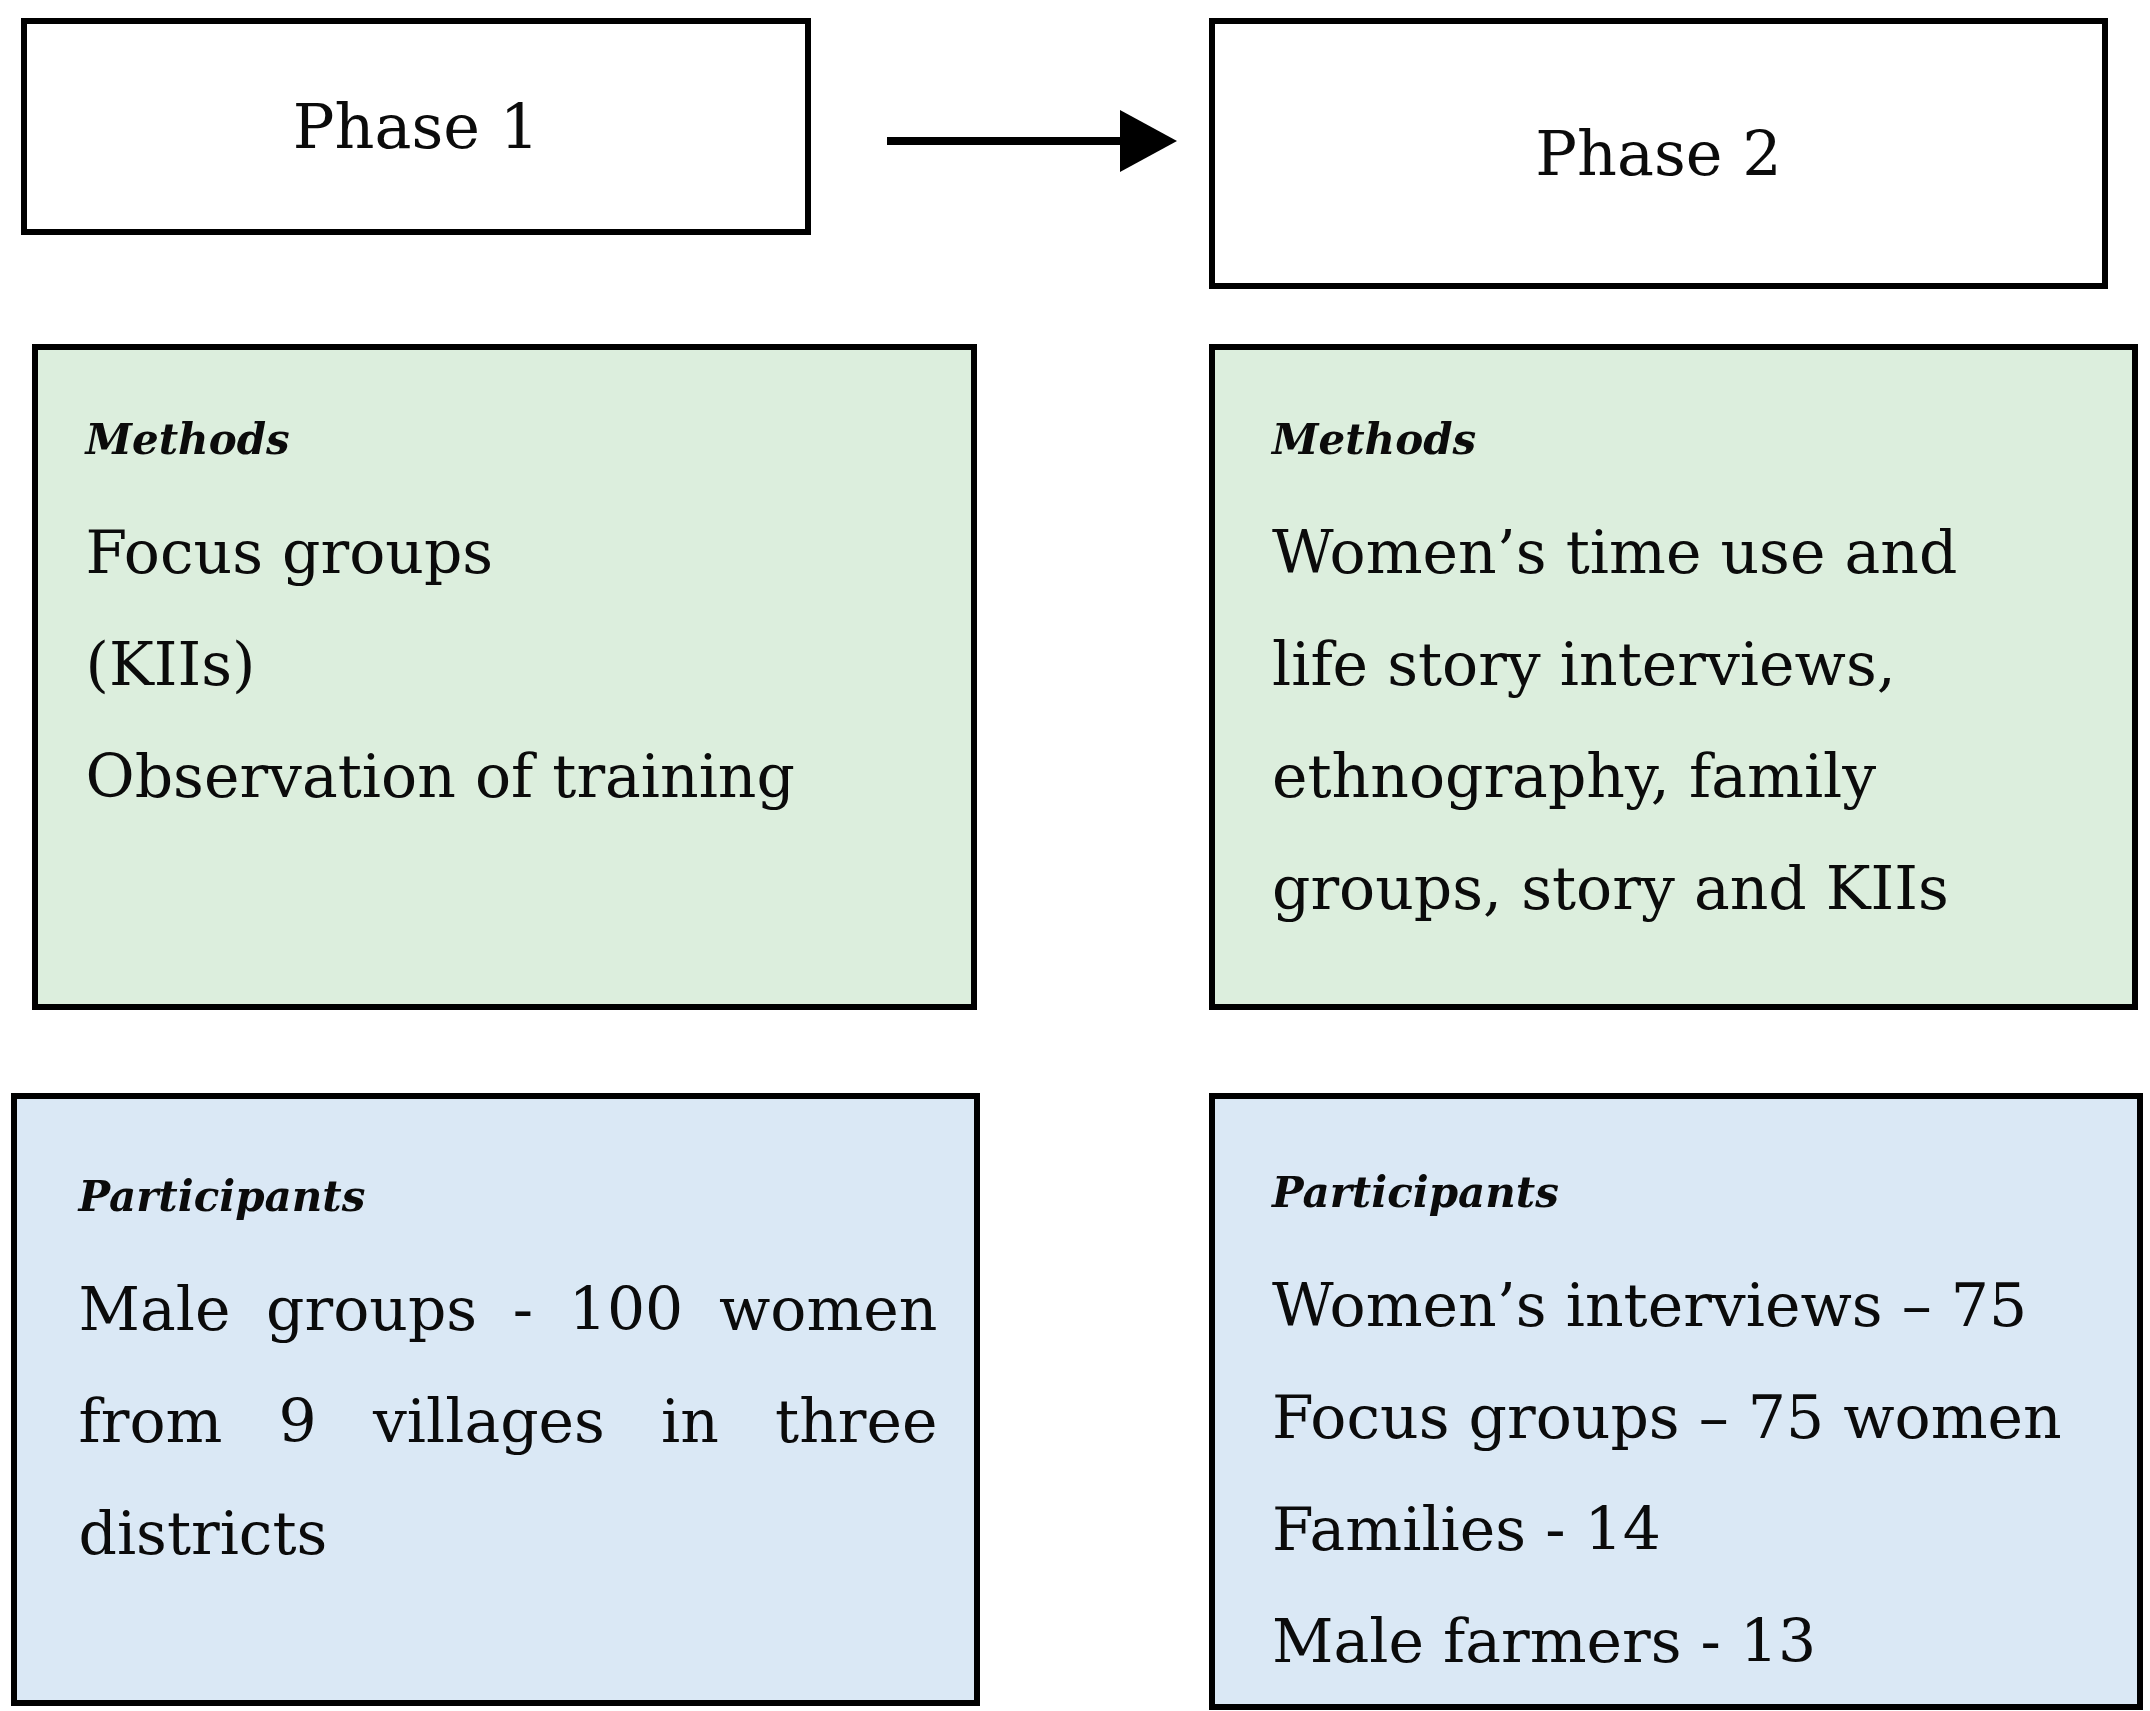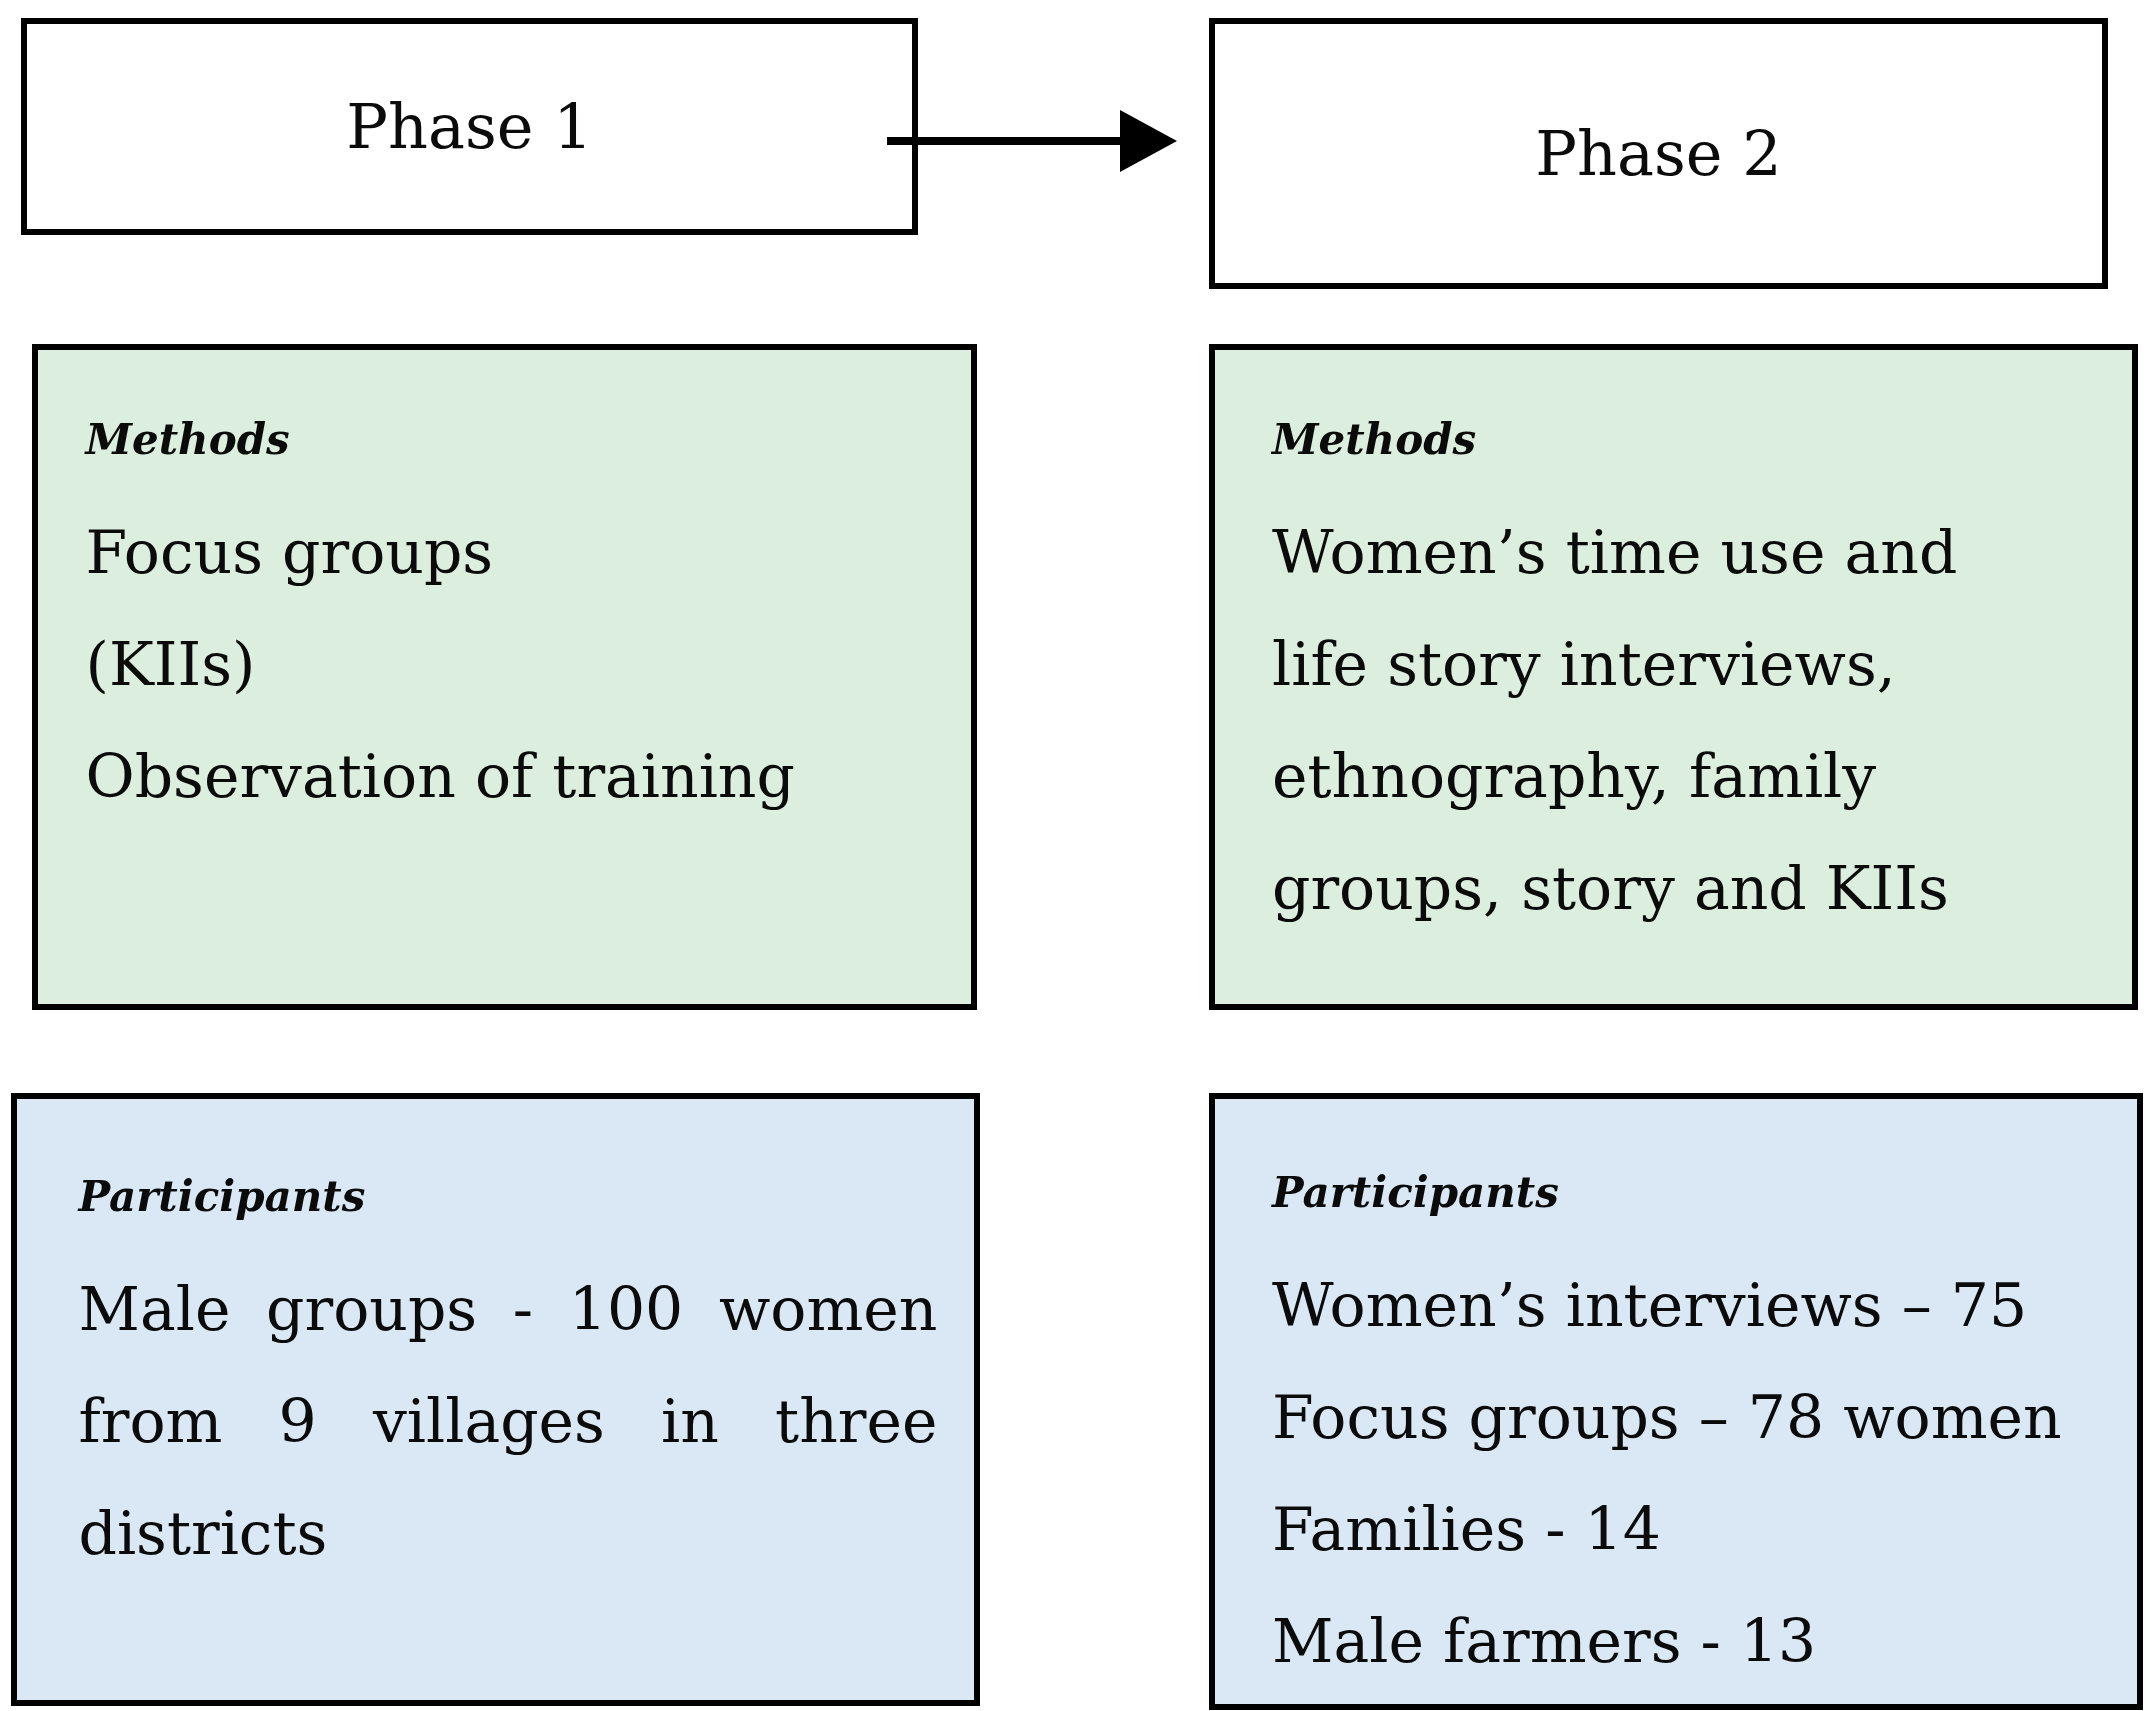--- a/index.html
+++ b/index.html
@@ -22,21 +22,21 @@
     box-sizing: border-box;
     background: #ffffff;
   }
   
   .phasebox {
     display: flex;
     align-items: center;
     justify-content: center;
     font-size: 62px;
   }
-  #phase1-box { left: 21px;   top: 17.5px; width: 897px; height: 217px; }
+  #phase1-box { left: 21px;   top: 17.5px; width: 790px; height: 217px; }
   #phase2-box { left: 1209px; top: 17.5px; width: 899px; height: 271px; }
 
   
   .arrow-line {
     position: absolute;
     left: 887px; top: 137px;
     width: 238px; height: 8.4px;
     background: #000000;
   }
   .arrow-head {
@@ -107,19 +107,19 @@
   <div class="box databox blue" id="participants1-box" style="background: rgb(218, 232, 245);">
     <div class="title">Participants</div>
     <div class="line justify">Male groups - 100 women</div>
     <div class="line justify">from 9 villages in three</div>
     <div class="line">districts</div>
   </div>
 
   <div class="box databox blue" id="participants2-box" style="background: rgb(218, 232, 245);">
     <div class="title">Participants</div>
     <div class="line">Women’s interviews – 75</div>
-    <div class="line">Focus groups – 78 women</div>
+    <div class="line">Focus groups – 75 women</div>
     <div class="line">Families - 14</div>
     <div class="line">Male farmers - 13</div>
   </div>
 
 </div>
 
 
 </body></html>

